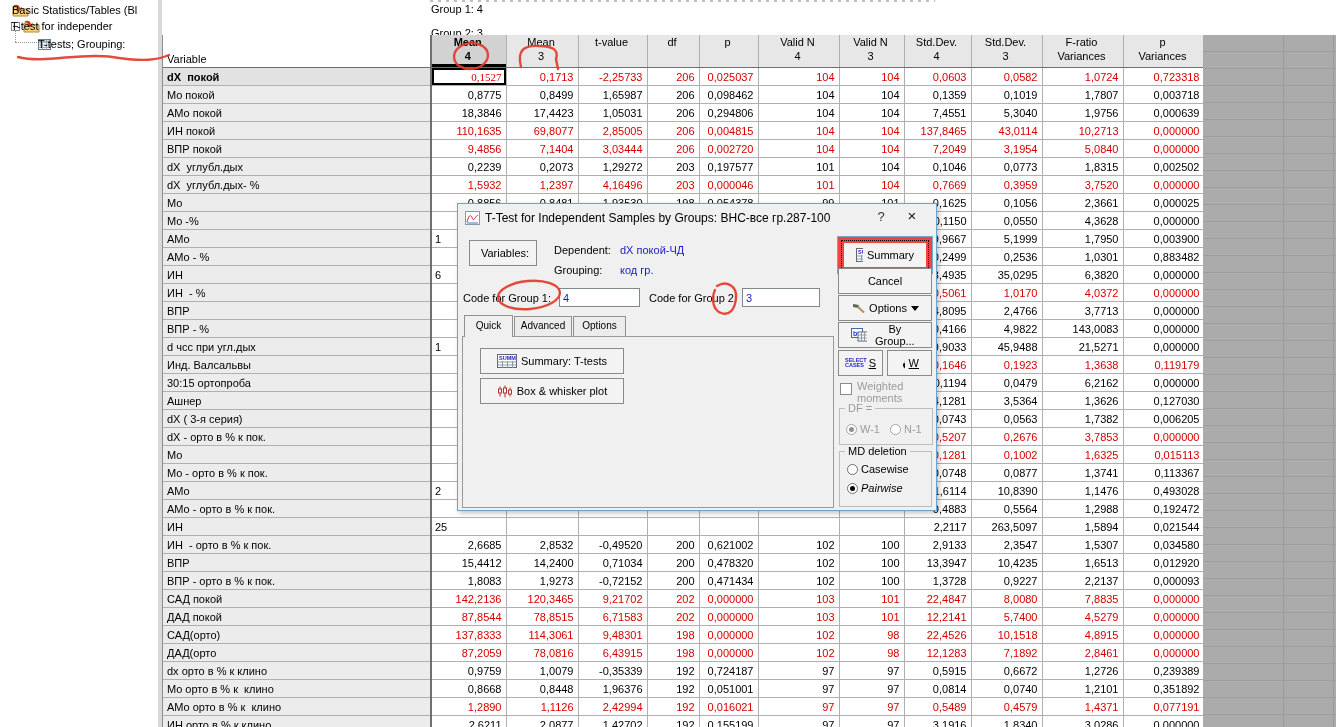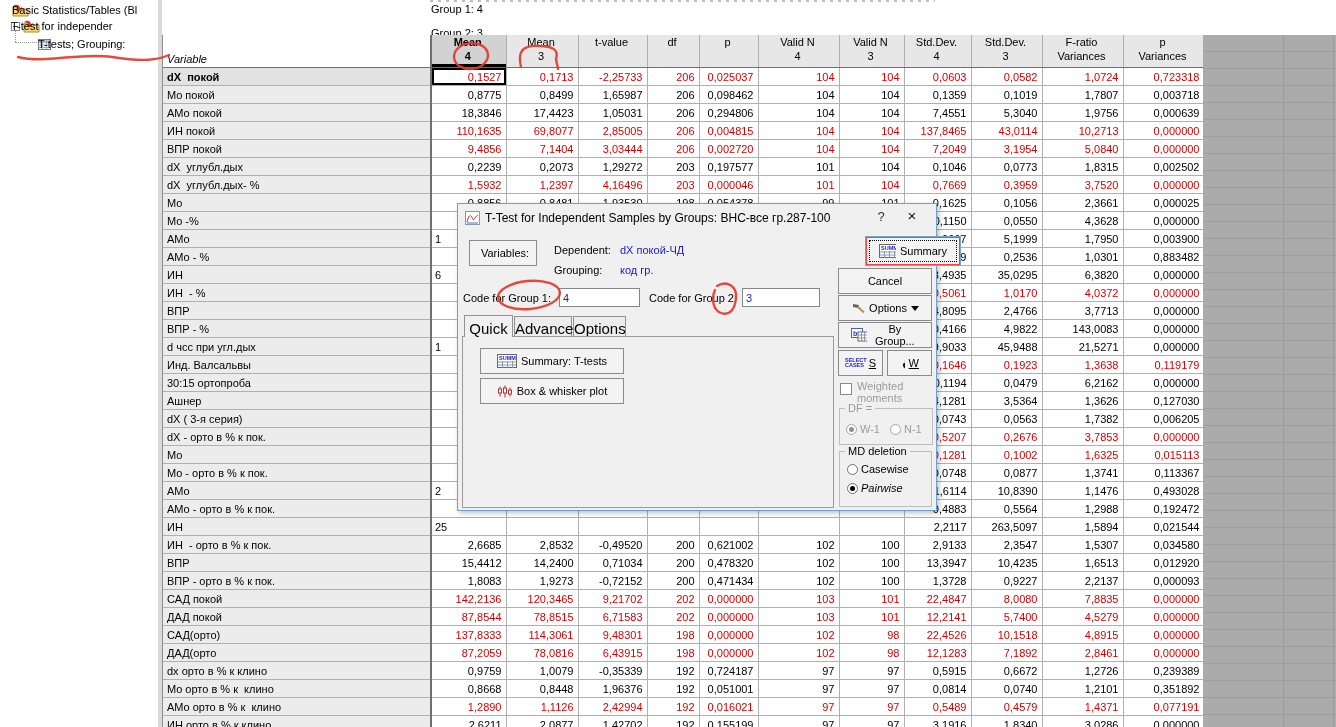--- a/index.html
+++ b/index.html
@@ -19,55 +19,55 @@
   #sliver{position:absolute;left:430px;top:0;width:505px;height:2px;opacity:.55;
     background:repeating-linear-gradient(90deg,#8a8a8a 0 3px,transparent 3px 8px);}
 
   
   #tablewrap{position:absolute;left:162px;top:35px;width:1041px;height:695px;border-left:1px solid #8e8e8e;}
   table{border-collapse:collapse;table-layout:fixed;width:1041px;}
   th,td{font-size:11px;font-weight:normal;padding:0 4px 0 2px;height:17px;line-height:16px;
     border-right:1px solid #b0b0b0;border-bottom:1px solid #b0b0b0;overflow:hidden;white-space:pre;}
   thead th{height:32px;background:#e7e7e7;text-align:center;vertical-align:top;border-bottom:1px solid #6f6f6f;}
   thead th .h1,thead th .h2{line-height:14px;}
-  th.varh{background:#fff;text-align:left;vertical-align:bottom;border-right:2px solid #6f6f6f;padding-left:4px;font-style:italic;}
+  th.varh{background:#fff;text-align:left;vertical-align:bottom;border-right:2px solid #6f6f6f;padding-left:4px;}
   th.selcol{background:#d2d2d2;font-weight:bold;box-shadow:inset 0 -3px 0 #000;}
   td{text-align:right;background:#fff;}
   td.varcell{text-align:left;background:#ececec;border-right:2px solid #6f6f6f;padding-left:4px;}
   tr.red td{color:#d60000;}
   tr.red td.varcell{color:#000;}
   tr.selrow td.varcell{font-weight:bold;background:#e2e2e2;}
-  td.selcell{position:relative;box-shadow:inset 0 0 0 2px #000;}
+  td.selcell{position:relative;box-shadow:inset 0 0 0 2px #000;font-family:Liberation Serif, serif;}
   td.selcell::after{content:"";position:absolute;right:-2px;bottom:-2px;width:4px;height:4px;background:#000;}
   td.mleft{text-align:left;padding-left:3px;}
 
   
   #grayarea{position:absolute;left:1203px;top:35px;width:133px;height:692px;background:#ababab;
     background-image:
       linear-gradient(90deg,transparent 0 80px,#9b9b9b 80px 81px,transparent 81px 130px,#9b9b9b 130px 131px,transparent 131px),
       repeating-linear-gradient(180deg,transparent 0 16px,#9e9e9e 16px 17px);}
 
   
   #dlg{position:absolute;left:457px;top:203px;width:478px;height:306px;background:#f0f0f0;
     border:1px solid #6da3c9;box-shadow:2px 2px 5px rgba(0,0,0,.25);z-index:10;font-size:11px;}
   #titlebar{position:absolute;left:0;top:0;right:0;height:28px;background:#f0f0f0;}
   #titletext{position:absolute;left:27px;top:7px;font-size:12px;white-space:nowrap;}
   #ticon{position:absolute;left:7px;top:7px;}
   #thelp{position:absolute;left:414px;top:5px;width:18px;text-align:center;font-size:13px;color:#333;}
   #tclose{position:absolute;left:443px;top:3px;width:22px;text-align:center;font-size:15px;color:#111;}
   .btn{position:absolute;box-sizing:border-box;background:#f3f3f3;border:1px solid #8a8a8a;
     font-family:"Liberation Sans",sans-serif;font-size:11px;color:#000;display:flex;align-items:center;
     justify-content:center;gap:4px;padding:12px;cursor:default;}
-  .btn.focusd{outline:1px dotted #000;outline-offset:-4px;border:1px solid #ef4444;box-shadow:0 0 0 1px #7aa6c8;margin-left:28px;}
+  .btn.focusd{outline:1px dotted #000;outline-offset:-4px;border:6px solid #ef4444;box-shadow:0 0 0 1px #7aa6c8;}
   .lbl{position:absolute;white-space:nowrap;}
   .blue{color:#1a1ac8;}
   .tbox{position:absolute;box-sizing:border-box;border:1px solid #7e8архив8f;border:1px solid #7e8a8f;background:#fff;
     font-family:"Liberation Sans",sans-serif;font-size:11px;color:#1a1ac8;padding:0 3px;height:19px;}
   .tab{position:absolute;box-sizing:border-box;border:1px solid #919191;border-bottom:none;background:#ececec;
-    text-align:center;font-size:15px;padding-top:3px;}
+    text-align:center;font-size:10px;padding-top:3px;}
   .tab.active{background:#f0f0f0;z-index:3;padding-top:4px;}
   #tabpanel{position:absolute;left:4px;top:132px;width:370px;height:170px;border:1px solid #9a9a9a;background:#f0f0f0;}
   .gbox{position:absolute;border:1px solid #bdbdbd;box-sizing:border-box;}
   .gleg{position:absolute;top:-7px;left:5px;background:#f0f0f0;padding:0 3px;line-height:12px;}
   .radio{position:absolute;width:11px;height:11px;border:1px solid #707070;border-radius:50%;background:#fff;box-sizing:border-box;}
   .radio.sel::after{content:"";position:absolute;left:2px;top:2px;width:5px;height:5px;border-radius:50%;background:#000;}
   .radio.dis{border-color:#a5a5a5;}
   .radio.dis.sel::after{background:#8f8f8f;}
   .chk{position:absolute;width:12px;height:12px;border:1px solid #8a8a8a;background:#fff;box-sizing:border-box;}
   .gray{color:#9b9b9b;}

